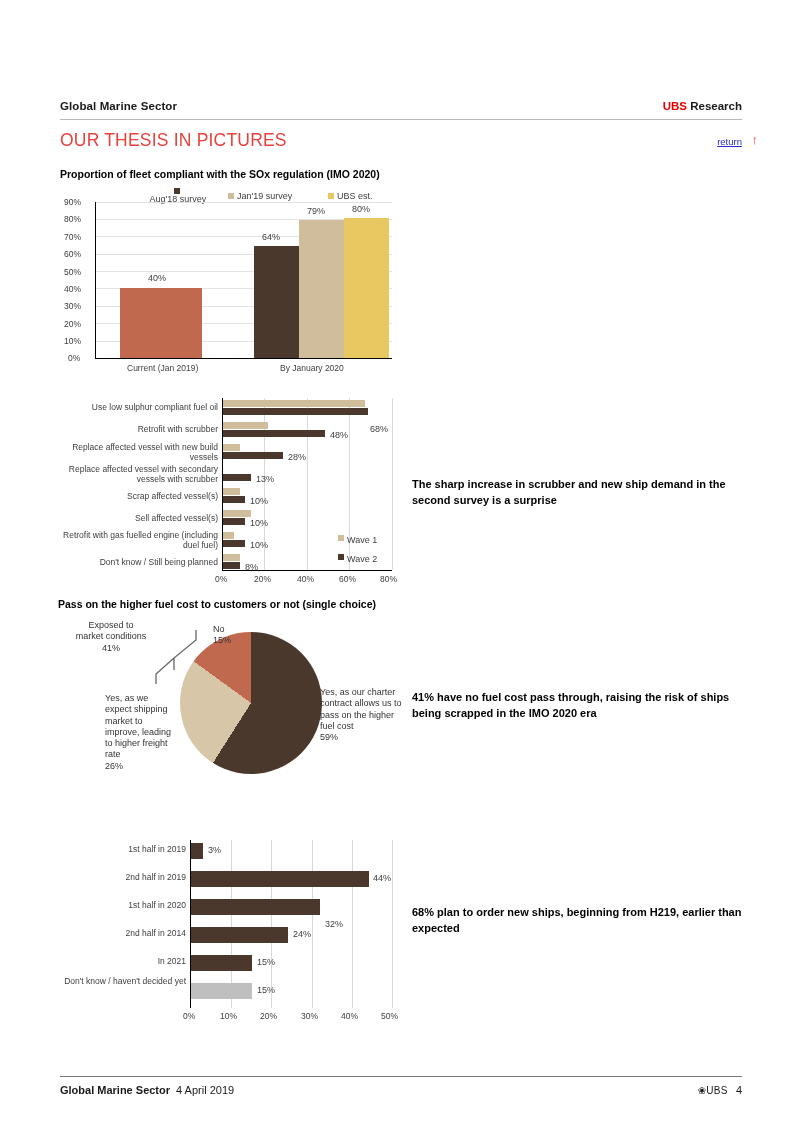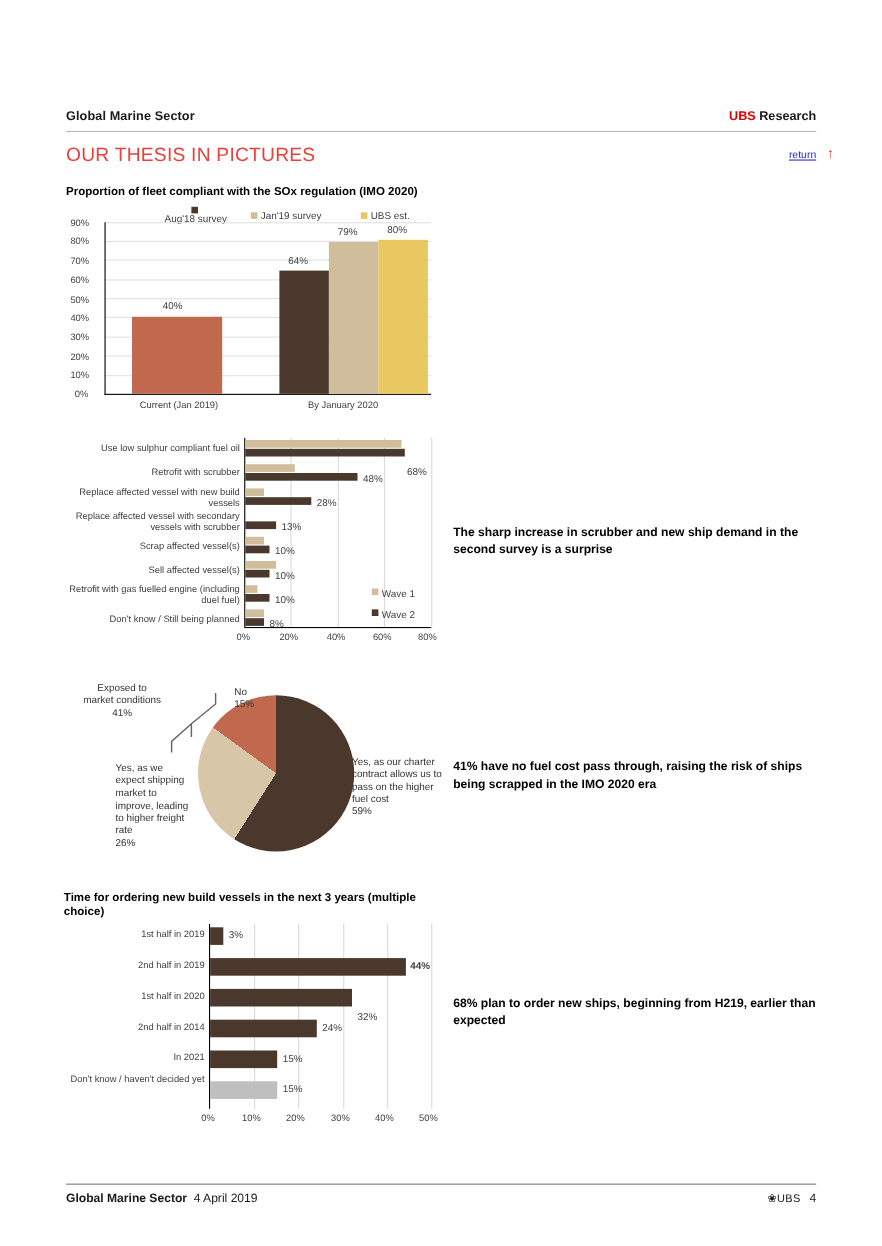--- a/index.html
+++ b/index.html
@@ -182,20 +182,21 @@
 
     <div class="axlbl" style="left:215px;top:574px;">0%</div>
     <div class="axlbl" style="left:254px;top:574px;">20%</div>
     <div class="axlbl" style="left:297px;top:574px;">40%</div>
     <div class="axlbl" style="left:339px;top:574px;">60%</div>
     <div class="axlbl" style="left:380px;top:574px;">80%</div>
   </div>
 
   <div class="commentary" style="left:412px;top:477px;">The sharp increase in scrubber and new ship demand in the second survey is a surprise</div>
 
+  <div class="chart-title" style="left:58px;top:598px;width:350px;">Pass on the higher fuel cost to customers or not (single choice)</div>
 
   <div>
 
     <div class="pie" style="left:180px;top:632px;width:142px;height:142px;
       background:conic-gradient(from 0deg,
         #4a382c 0% 59%,
         #d7c7a8 59% 85%,
         #c0694f 85% 100%);"></div>
 
     <div class="pielbl" style="left:213px;top:624px;width:60px;">
@@ -217,21 +218,20 @@
       <span>Exposed to market conditions</span><br>
       <span>41%</span>
     </div>
     <svg style="position:absolute;left:148px;top:626px;width:50px;height:60px;" viewBox="0 0 50 60">
       <path d="M48 4 L48 14 L26 32 L26 44 M26 32 L8 48 L8 58" fill="none" stroke="#666" stroke-width="1.3"></path>
     </svg>
   </div>
 
   <div class="commentary" style="left:412px;top:690px;">41% have no fuel cost pass through, raising the risk of ships being scrapped in the IMO 2020 era</div>
 
-  <div class="chart-title" style="left:58px;top:810px;width:340px;">Time for ordering new build vessels in the next 3 years (multiple choice)</div>
 
   <div>
 
     <div class="gridv" style="left:231px;top:840px;height:168px;"></div>
     <div class="gridv" style="left:271px;top:840px;height:168px;"></div>
     <div class="gridv" style="left:312px;top:840px;height:168px;"></div>
     <div class="gridv" style="left:352px;top:840px;height:168px;"></div>
     <div class="gridv" style="left:392px;top:840px;height:168px;"></div>
     <div class="axisline" style="left:190px;top:840px;width:1.2px;height:168px;"></div>
 
@@ -239,21 +239,21 @@
     <div class="catlbl" style="left:60px;top:873px;width:126px;">2nd half in 2019</div>
     <div class="catlbl" style="left:60px;top:901px;width:126px;">1st half in 2020</div>
     <div class="catlbl" style="left:60px;top:929px;width:126px;">2nd half in 2014</div>
     <div class="catlbl" style="left:60px;top:957px;width:126px;">In 2021</div>
     <div class="catlbl" style="left:60px;top:977px;width:126px;">Don't know / haven't decided yet</div>
 
     <div class="bar" style="left:191px;top:843px;width:12px;height:16px;background:#4a382c;"></div>
     <div class="vallbl" style="left:208px;top:845px;">3%</div>
 
     <div class="bar" style="left:191px;top:871px;width:178px;height:16px;background:#4a382c;"></div>
-    <div class="vallbl" style="left:373px;top:873px;font-weight:bold;">44%</div>
+    <div class="vallbl" style="left:373px;top:873px;">44%</div>
 
     <div class="bar" style="left:191px;top:899px;width:129px;height:16px;background:#4a382c;"></div>
     <div class="vallbl" style="left:325px;top:919px;">32%</div>
 
     <div class="bar" style="left:191px;top:927px;width:97px;height:16px;background:#4a382c;"></div>
     <div class="vallbl" style="left:293px;top:929px;">24%</div>
 
     <div class="bar" style="left:191px;top:955px;width:61px;height:16px;background:#4a382c;"></div>
     <div class="vallbl" style="left:257px;top:957px;">15%</div>
 

